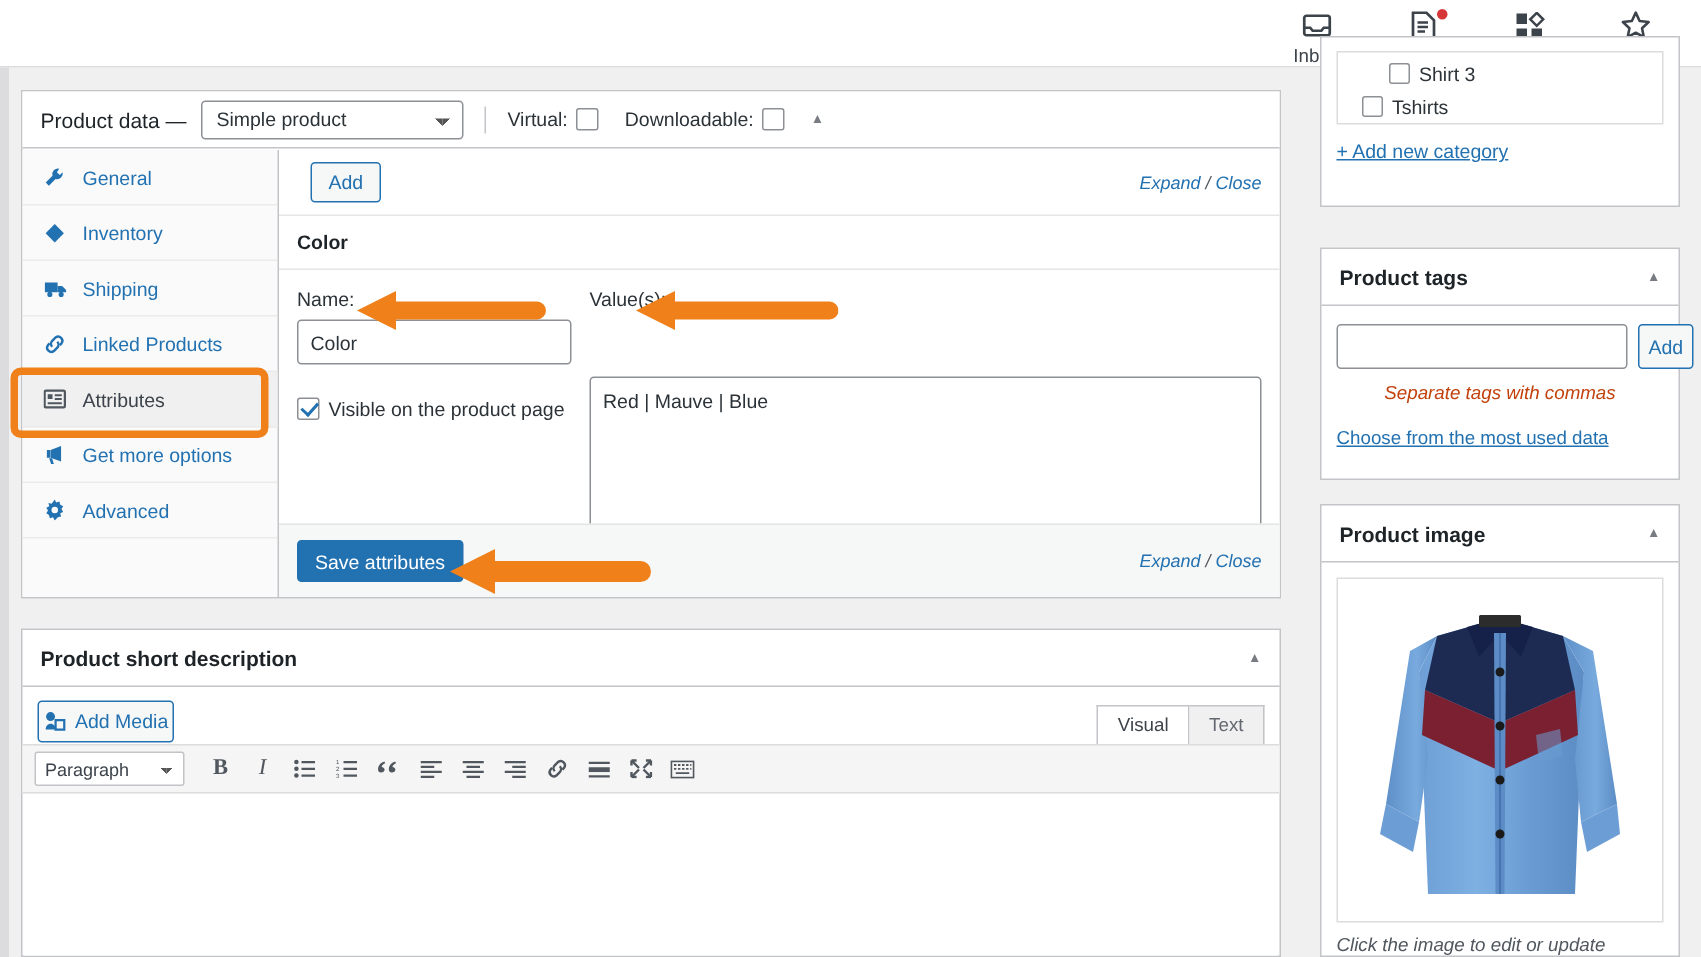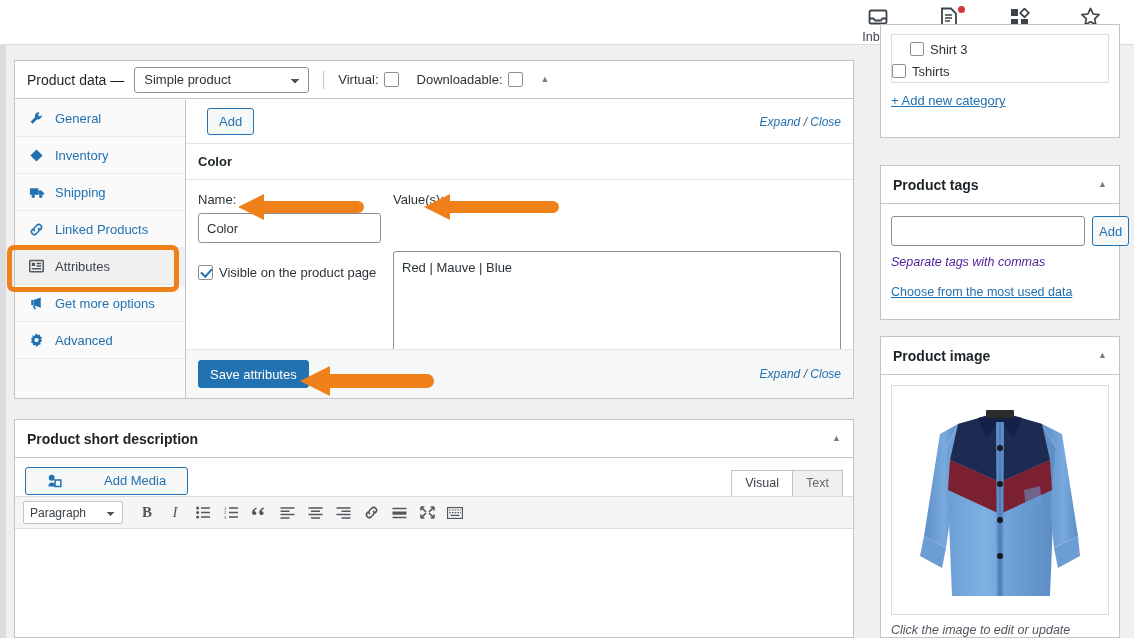--- a/index.html
+++ b/index.html
@@ -157,21 +157,21 @@
   
   .arrow { position: absolute; pointer-events: none; }
 
   
   #short-desc { left: 14px; top: 419px; width: 840px; height: 219px; }
   .sd-head { height: 38px; }
   .sd-toolbar-row { height: 38px; display: flex; align-items: center; padding: 7px 10px 0 10px; position: relative; }
   .add-media {
     height: 28px; border: 1px solid #2271b1; border-radius: 3px; background: #f6f7f7;
     color: #2271b1; font-size: 13px; display: inline-flex; align-items: center;
-    padding: 0 21px; cursor: pointer; font-family: "Liberation Sans", sans-serif; gap: 36px;
+    padding: 0 3px; cursor: pointer; font-family: "Liberation Sans", sans-serif;
   }
   .add-media .mi { margin-right: 6px; display: flex; }
   .vt-tabs { position: absolute; right: 10px; bottom: 0; display: flex; }
   .vt-tab {
     padding: 5px 13px 6px 13px; font-size: 12.5px; border: 1px solid #c3c4c7;
     border-bottom: none; background: #f0f0f1; color: #646970; cursor: pointer;
   }
   .vt-tab.active { background: #fff; color: #3c434a; }
   .vt-tab + .vt-tab { border-left: none; }
   .ed-toolbar {
@@ -189,40 +189,40 @@
   .ed-btn {
     width: 28px; height: 26px; display: flex; align-items: center; justify-content: center;
     cursor: pointer; color: #50575e;
   }
   .ed-area { position: absolute; left: 1px; right: 1px; top: 111px; bottom: 0; background: #fff; }
 
   
   #cat-panel { left: 880px; top: 24px; width: 240px; height: 114px; }
   .cat-list {
     margin: 9px 10px 0 10px; border: 1px solid #dcdcde; height: 49px;
-    overflow: hidden; padding: 3px 0; background: #fff;
+    overflow: hidden; padding: 3px 16px; background: #fff;
   }
   .cat-item { display: flex; align-items: center; font-size: 13px; color: #2c3338; height: 22px; }
   .cat-item .wp-cb { width: 14px; height: 14px; margin-right: 6px; }
   .cat-item.child { padding-left: 18px; }
   .add-cat { margin: 10px 10px 0 10px; font-size: 13px; }
   .add-cat a { color: #2271b1; text-decoration: underline; }
 
   #tags-panel { left: 880px; top: 165px; width: 240px; height: 155px; }
   .tag-row { display: flex; padding: 12px 10px 0 10px; }
   .tag-input {
     flex: 1; height: 30px; border: 1px solid #8c8f94; border-radius: 3px;
     padding: 0 8px; font-size: 13px; font-family: "Liberation Sans", sans-serif;
   }
   .tag-add {
     margin-left: 7px; width: 44px; height: 30px; border: 1px solid #2271b1;
     border-radius: 3px; background: #f6f7f7; color: #2271b1; font-size: 13px;
     cursor: pointer; font-family: "Liberation Sans", sans-serif;
   }
-  .tag-hint { padding: 9px 10px 0 10px; font-style: italic; font-size: 12.5px; color: #4c1d95; }
+  .tag-hint { padding: 9px 10px 0 10px; font-style: italic; font-size: 12.5px; color: #c2410c; text-align: center; }
   .tag-link { padding: 16px 10px 0 10px; font-size: 12.5px; }
   .tag-link a { color: #2271b1; text-decoration: underline; }
 
   #img-panel { left: 880px; top: 336px; width: 240px; height: 302px; }
   .img-frame {
     margin: 10px 10px 0 10px; height: 230px; border: 1px solid #dcdcde;
     background: #fff; display: flex; align-items: center; justify-content: center;
     overflow: hidden;
   }
   .img-caption { padding: 8px 10px 0 10px; font-style: italic; font-size: 12.5px; color: #50575e; }

